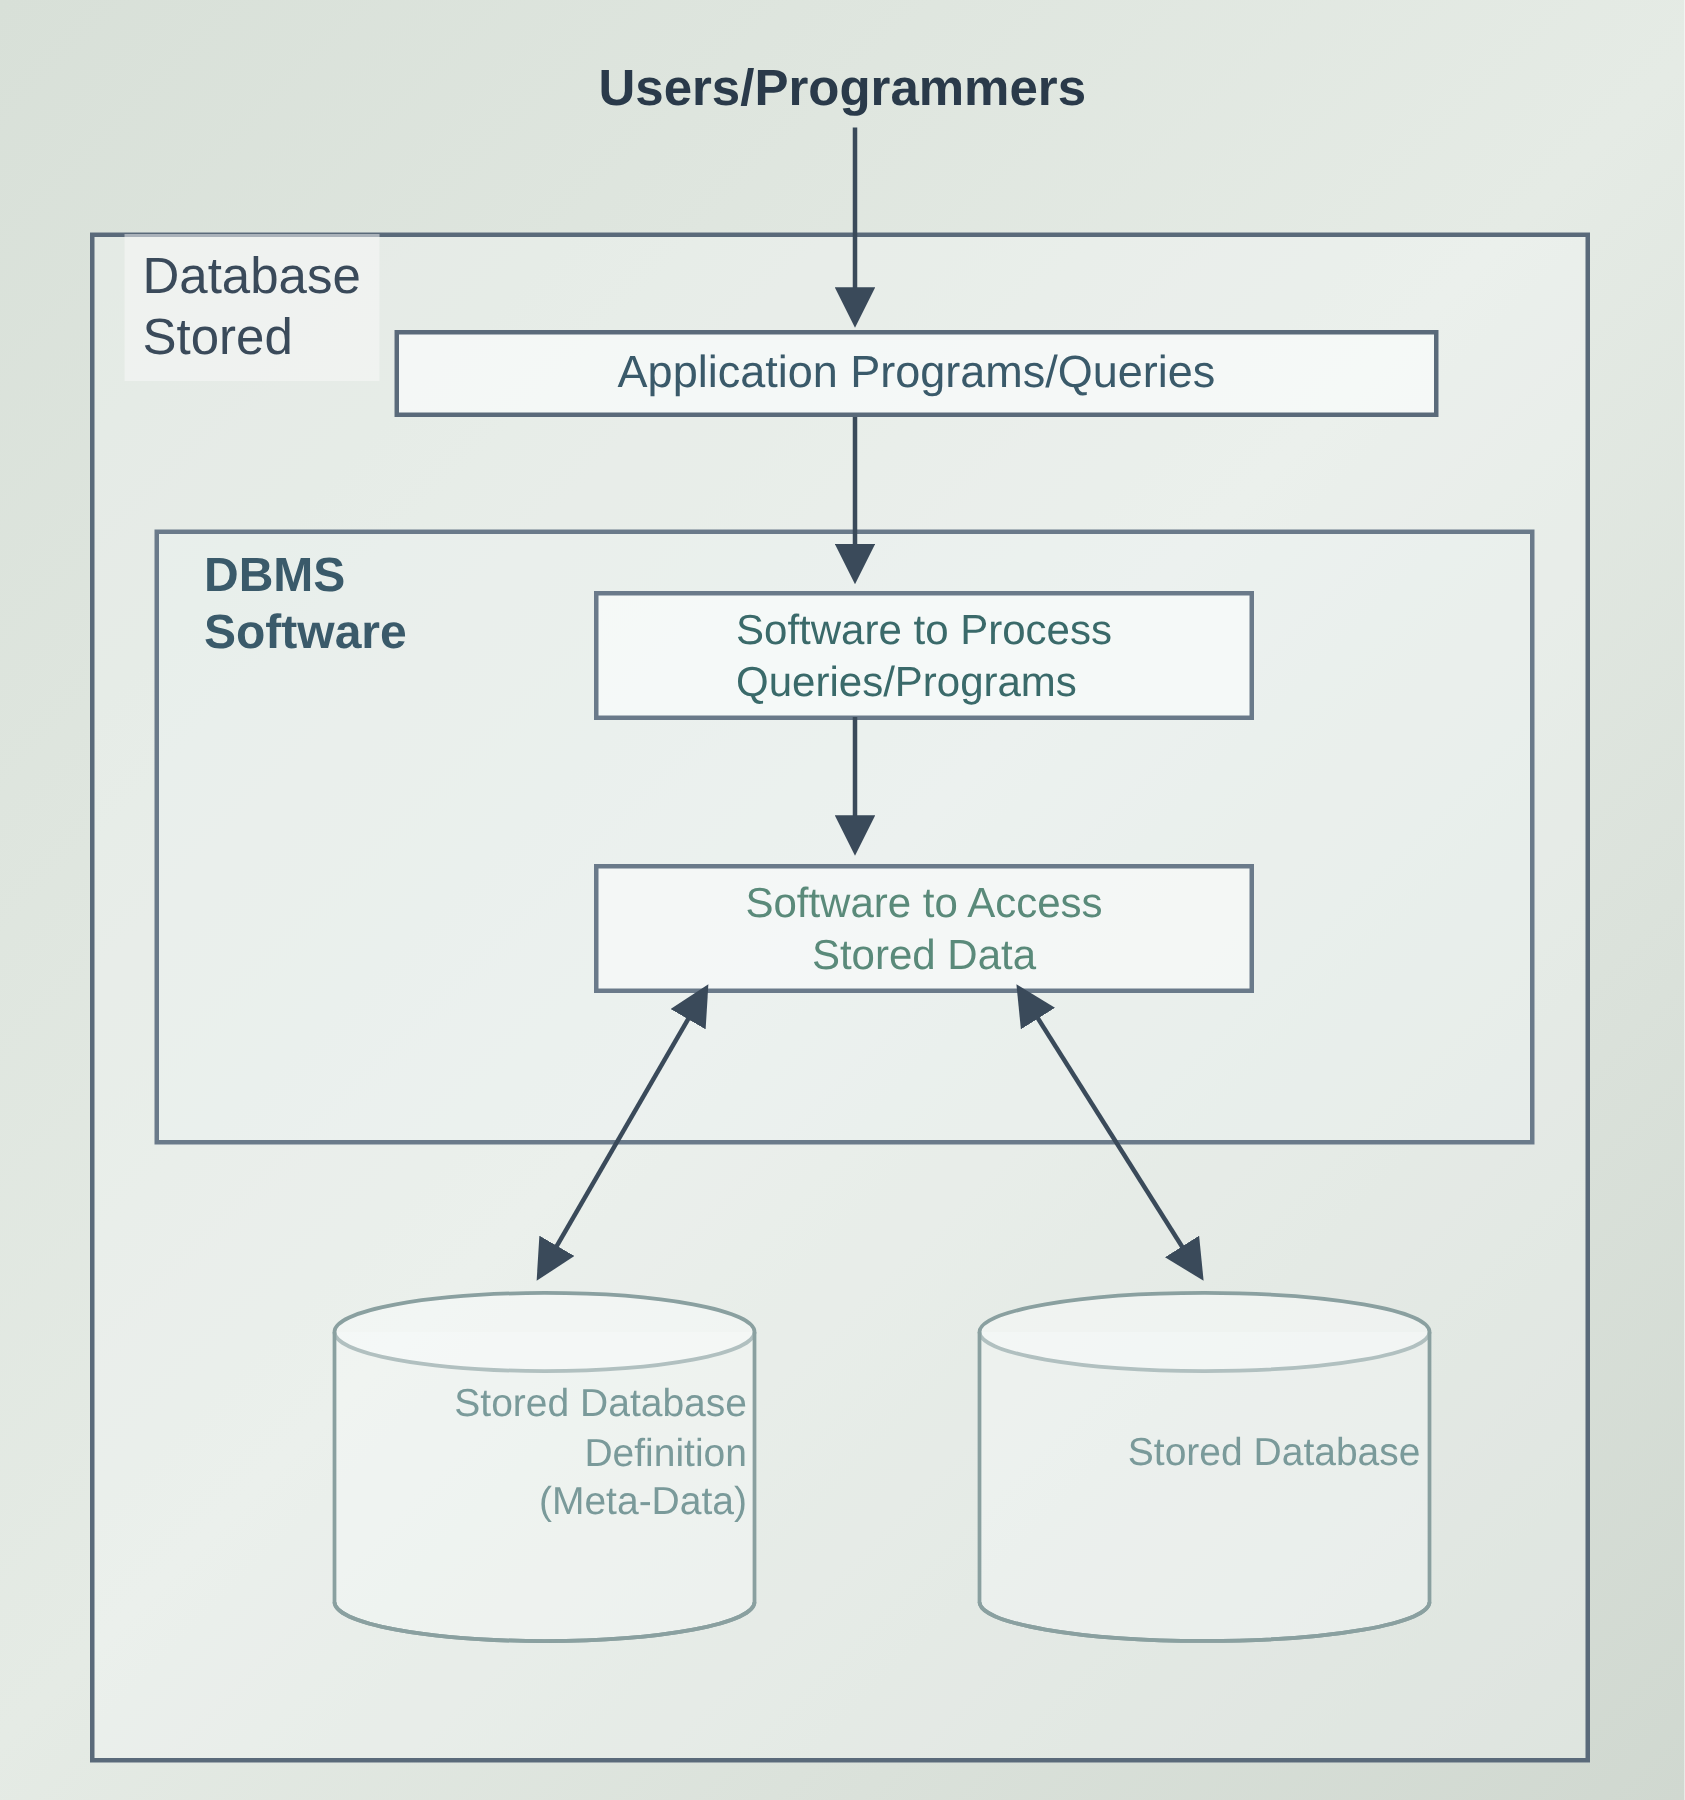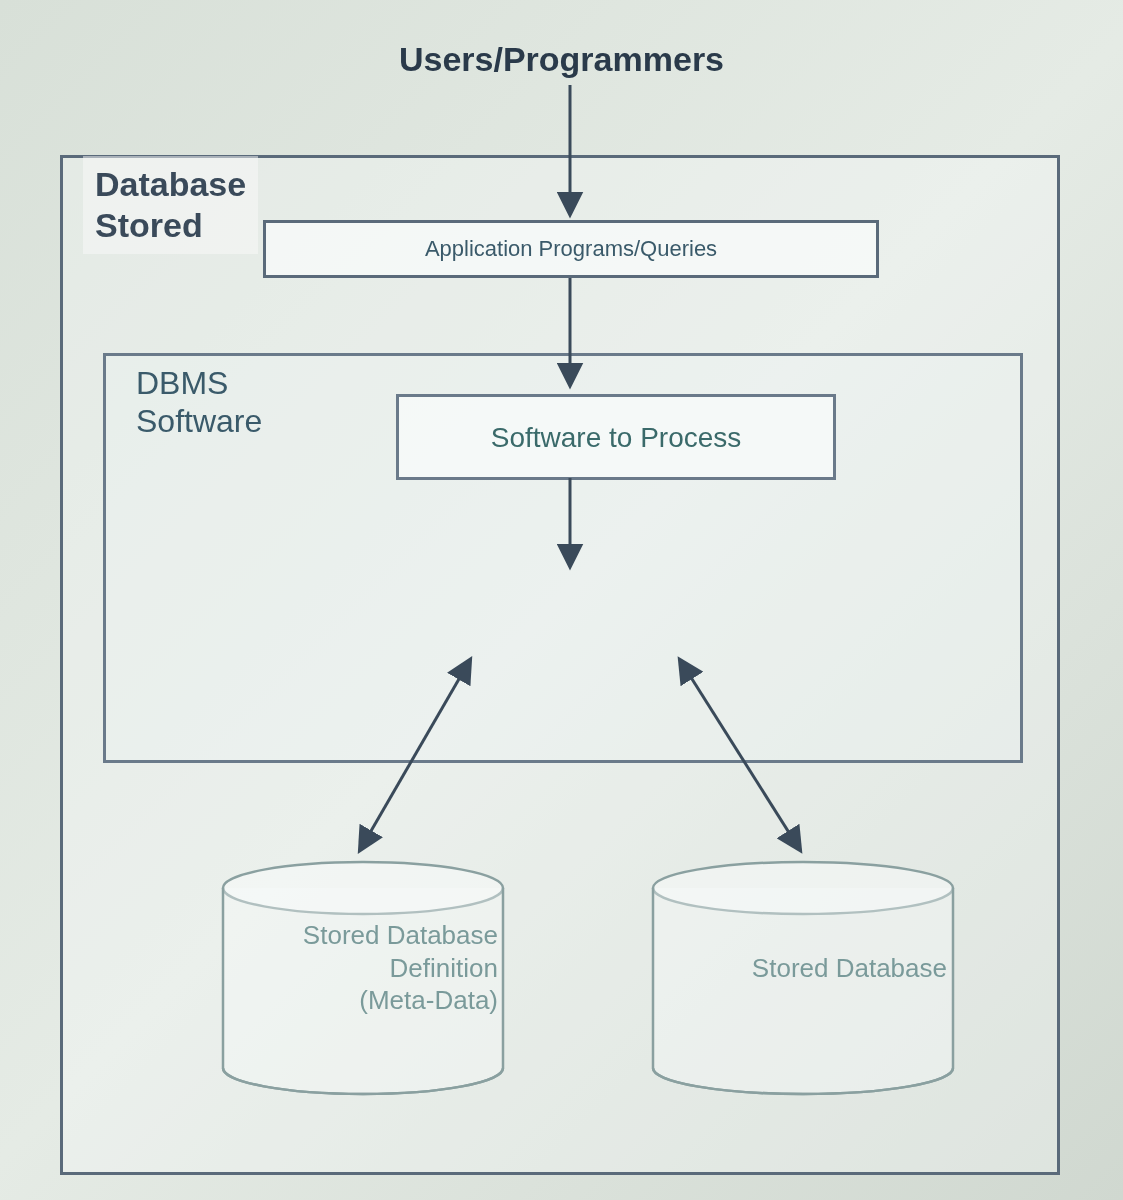--- a/index.html
+++ b/index.html
@@ -32,55 +32,55 @@
       height: 1020px;
       border: 3px solid #5a6a7a;
       background: rgba(245,248,248,0.35);
     }
     .db-system-label {
       position: absolute;
       top: -2px;
       left: 20px;
       padding: 8px 12px;
       font-size: 34px;
-      font-weight: 700;
+      font-weight: 400;
       color: #3a4a5a;
       background: rgba(250,250,250,0.5);
       line-height: 1.2;
     }
     .app-box {
       position: absolute;
       top: 62px;
       left: 200px;
-      width: 616px;
+      width: 696px;
       height: 58px;
       border: 3px solid #5a6a7a;
       background: rgba(250,252,252,0.7);
       display: flex;
       align-items: center;
       justify-content: center;
-      font-size: 22px;
+      font-size: 30px;
       color: #3a5a6a;
     }
     .dbms-box {
       position: absolute;
       top: 195px;
       left: 40px;
       width: 920px;
       height: 410px;
       border: 3px solid #6a7a8a;
       background: rgba(240,245,245,0.3);
     }
     .dbms-label {
       position: absolute;
       top: 2px;
       left: 20px;
       padding: 6px 10px;
       font-size: 32px;
-      font-weight: 400;
+      font-weight: 700;
       color: #3a5a6a;
       line-height: 1.2;
     }
     .proc-box {
       position: absolute;
       top: 38px;
       left: 290px;
       width: 440px;
       height: 86px;
       border: 3px solid #6a7a8a;
@@ -155,23 +155,30 @@
 
     <div class="dbms-box">
       <div class="dbms-label">
         <span>DBMS</span><br>
         <span>Software</span>
       </div>
 
       <div class="proc-box">
         <div>
           <span>Software to Process</span><br>
+          <span>Queries/Programs</span>
         </div>
       </div>
 
+      <div class="access-box">
+        <div>
+          <span>Software to Access</span><br>
+          <span>Stored Data</span>
+        </div>
+      </div>
     </div>
 
     <div class="cylinder cyl-left">
       <svg viewBox="0 0 300 240">
         <ellipse cx="150" cy="30" rx="140" ry="26" fill="rgba(250,252,252,0.5)" stroke="#8aa0a0" stroke-width="2.5"></ellipse>
         <path d="M 10 30 L 10 210 A 140 26 0 0 0 290 210 L 290 30" fill="rgba(250,252,252,0.35)" stroke="#8aa0a0" stroke-width="2.5"></path>
         <path d="M 10 210 A 140 26 0 0 0 290 210" fill="none" stroke="#8aa0a0" stroke-width="2.5"></path>
       </svg>
       <div class="cyl-label">
         <span>Stored Database</span><br>

